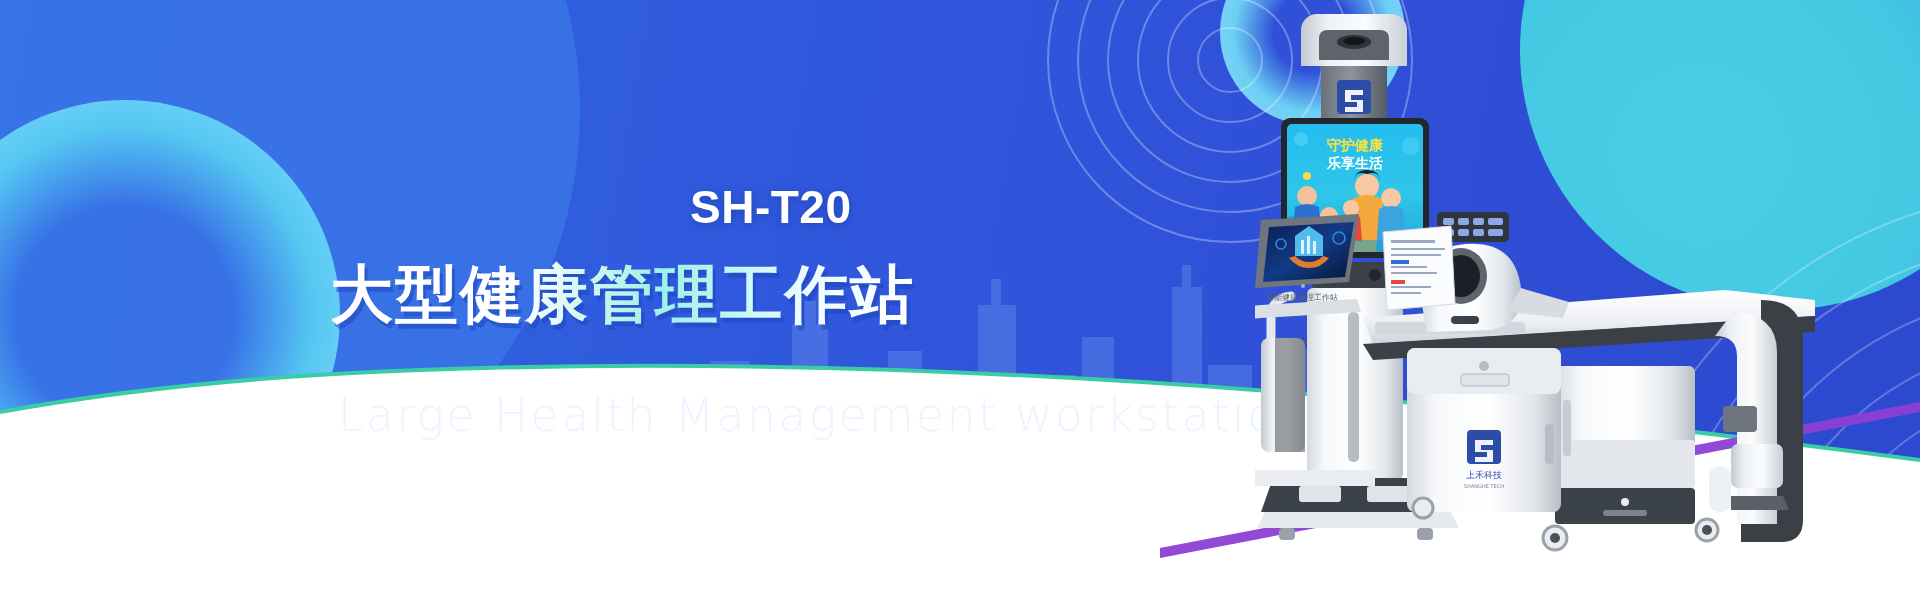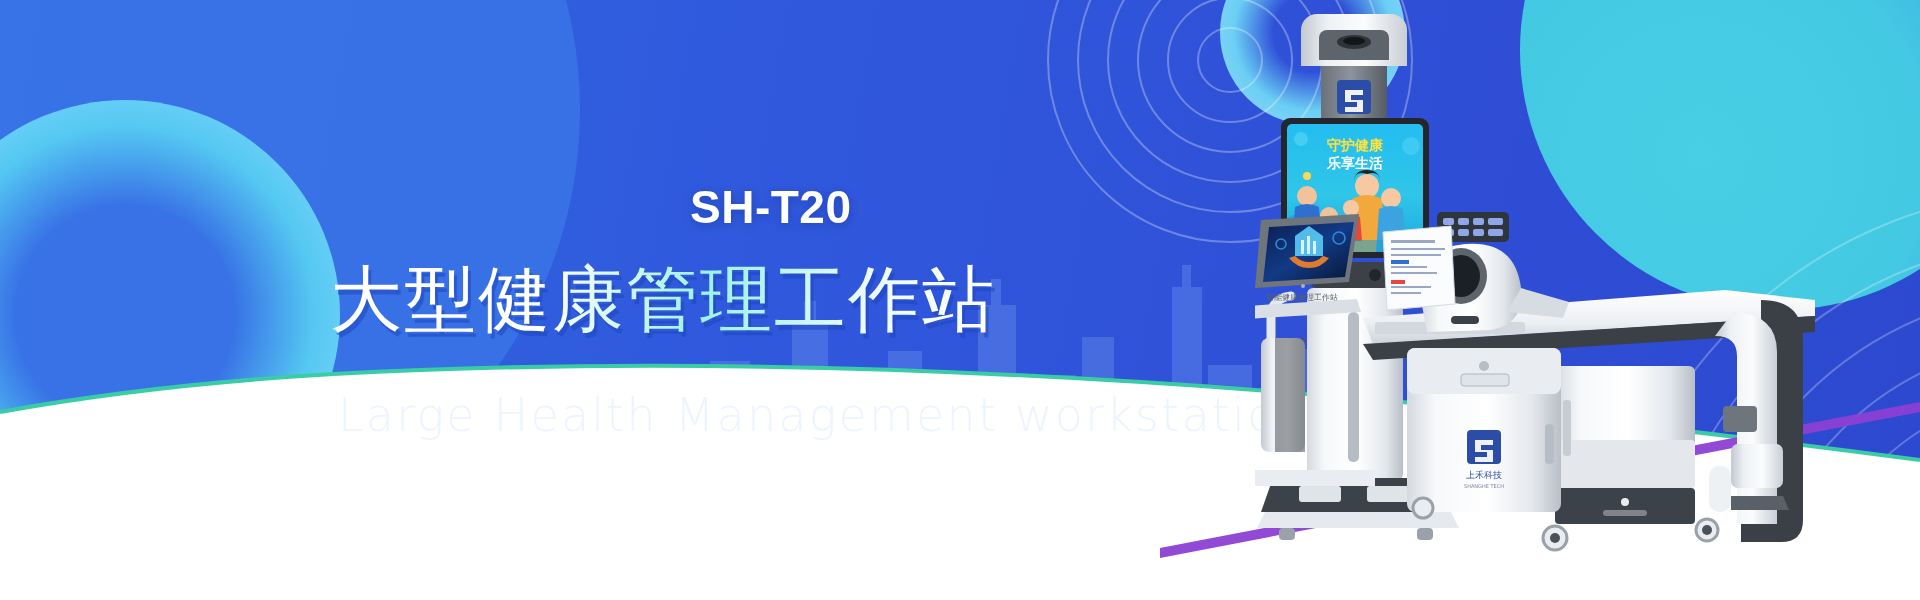--- a/index.html
+++ b/index.html
@@ -47,21 +47,21 @@
   .purple-stripe { position:absolute; right:0; bottom:0; width:760px; height:250px; pointer-events:none; }
 
   
   .text-block { position:absolute; left:0; top:0; width:1100px; height:600px; }
 
   .model-code { position:absolute; left:690px; top:180px;
     font-size:46px; font-weight:bold; color:#ffffff; letter-spacing:.5px;
     text-shadow:0 2px 8px rgba(12,36,110,.35); }
 
   .title-cn { position:absolute; left:330px; top:252px;
-    font-size:72px; font-weight:normal; letter-spacing:2px; white-space:nowrap;
+    font-size:63px; font-weight:bold; letter-spacing:2px; white-space:nowrap;
     font-family:"DejaVu Sans","Liberation Sans",sans-serif;
     background:linear-gradient(95deg,#ffffff 0%,#ffffff 32%,#c9f6ef 46%,#9df2e6 56%,
                #b9f5ee 66%,#eafbff 80%,#ffffff 100%);
     -webkit-background-clip:text; background-clip:text; color:transparent;
     filter:drop-shadow(3px 5px 0px rgba(30,70,190,.55)); }
 
   .subtitle-en { position:absolute; left:338px; top:388px;
     font-size:46px; font-weight:300; color:#eef4ff; letter-spacing:2.2px;
     white-space:nowrap; font-family:"DejaVu Sans","Liberation Sans",sans-serif; }
 

